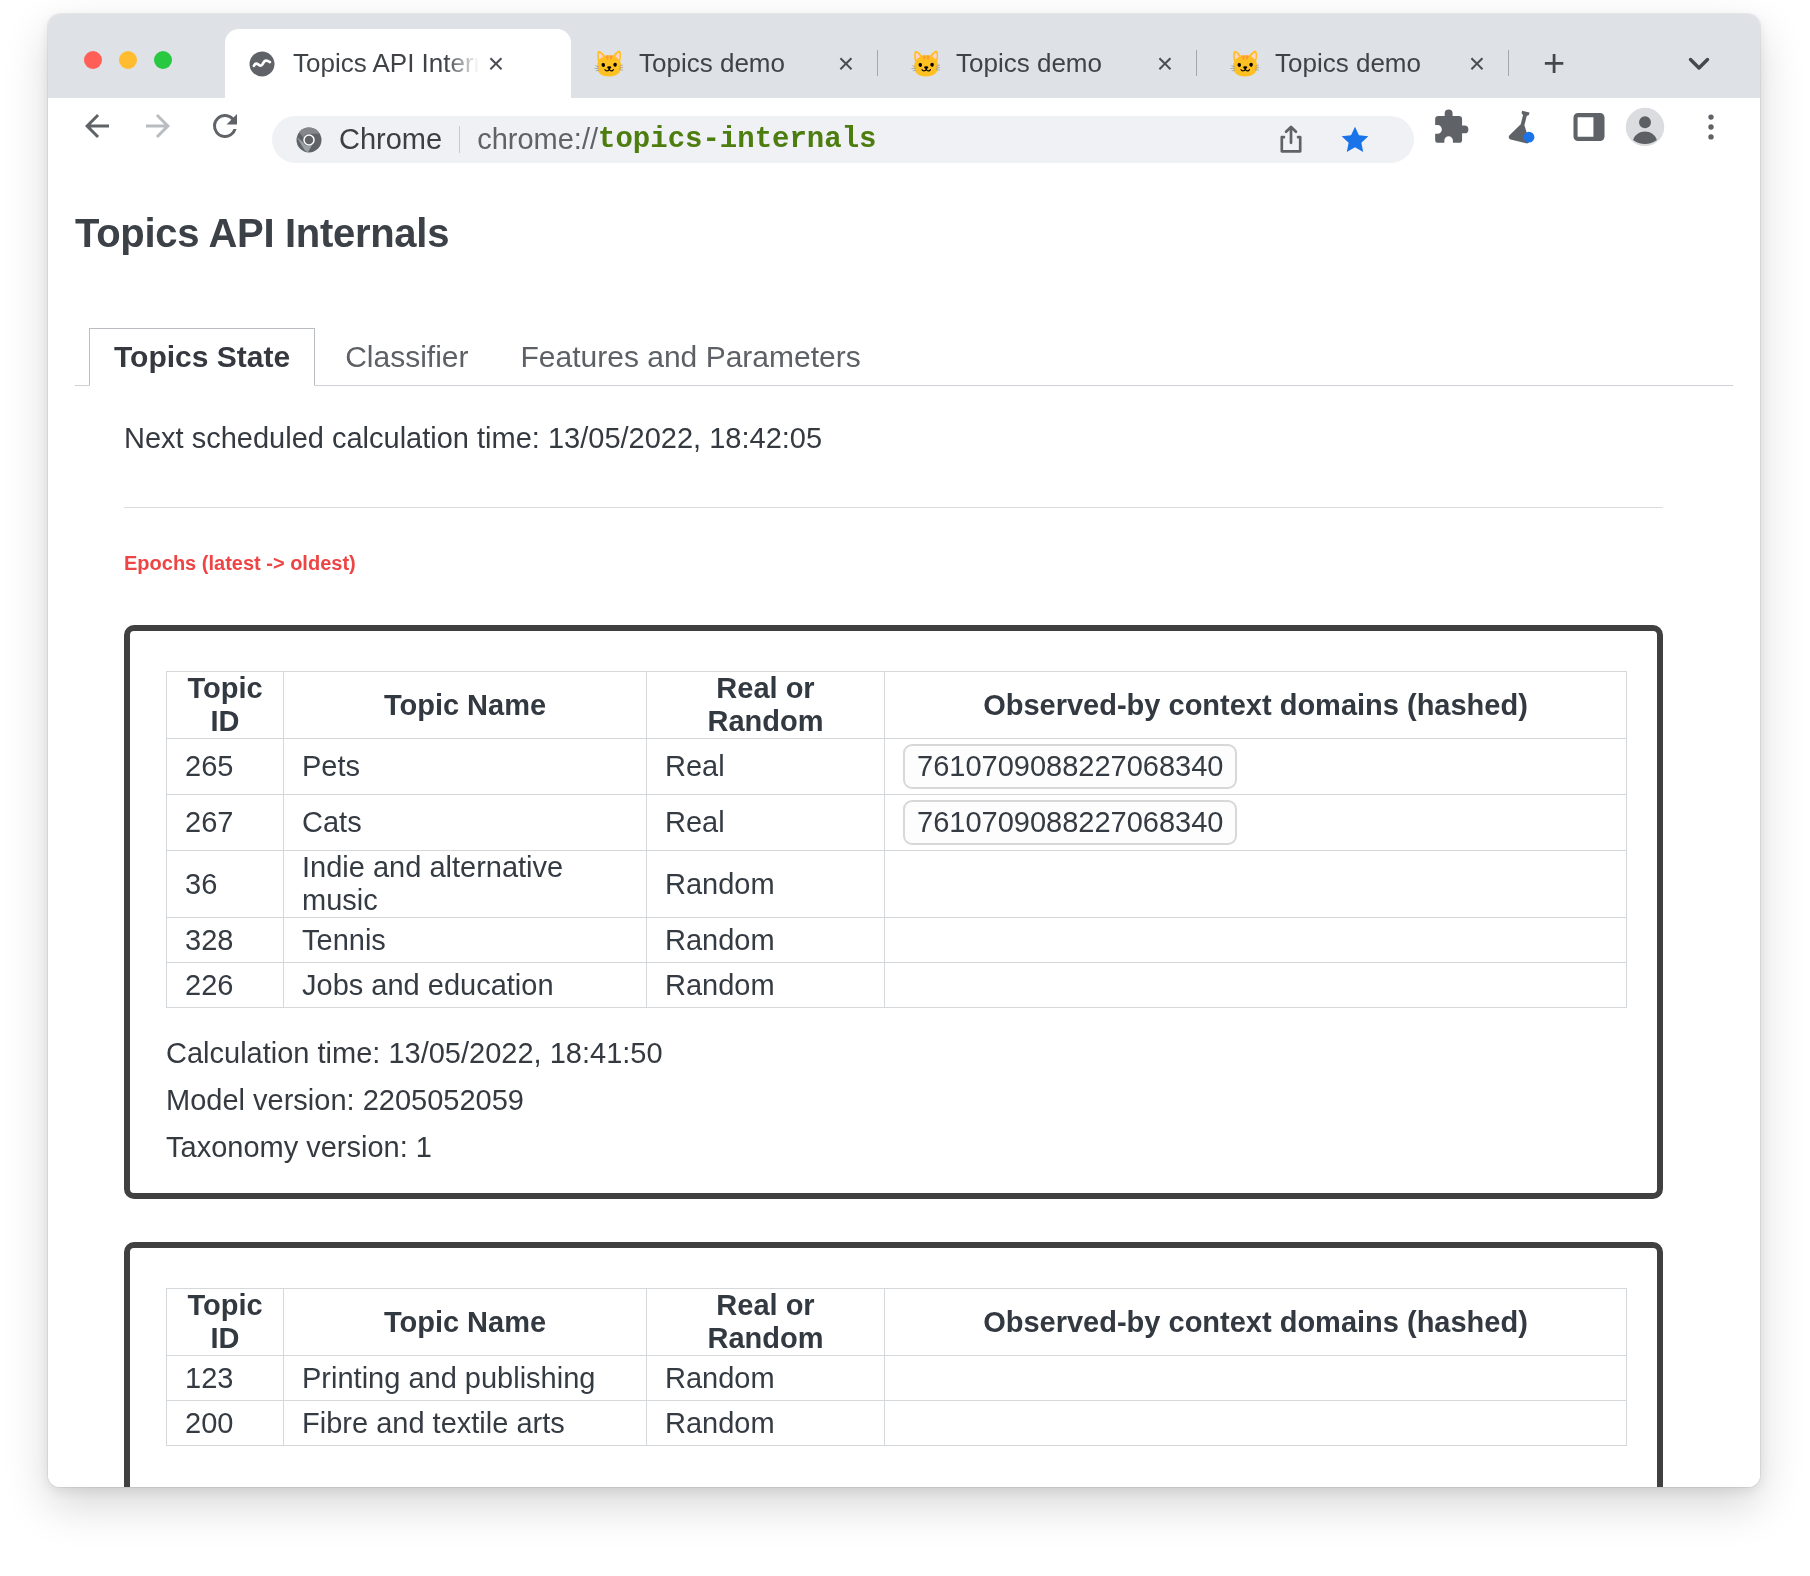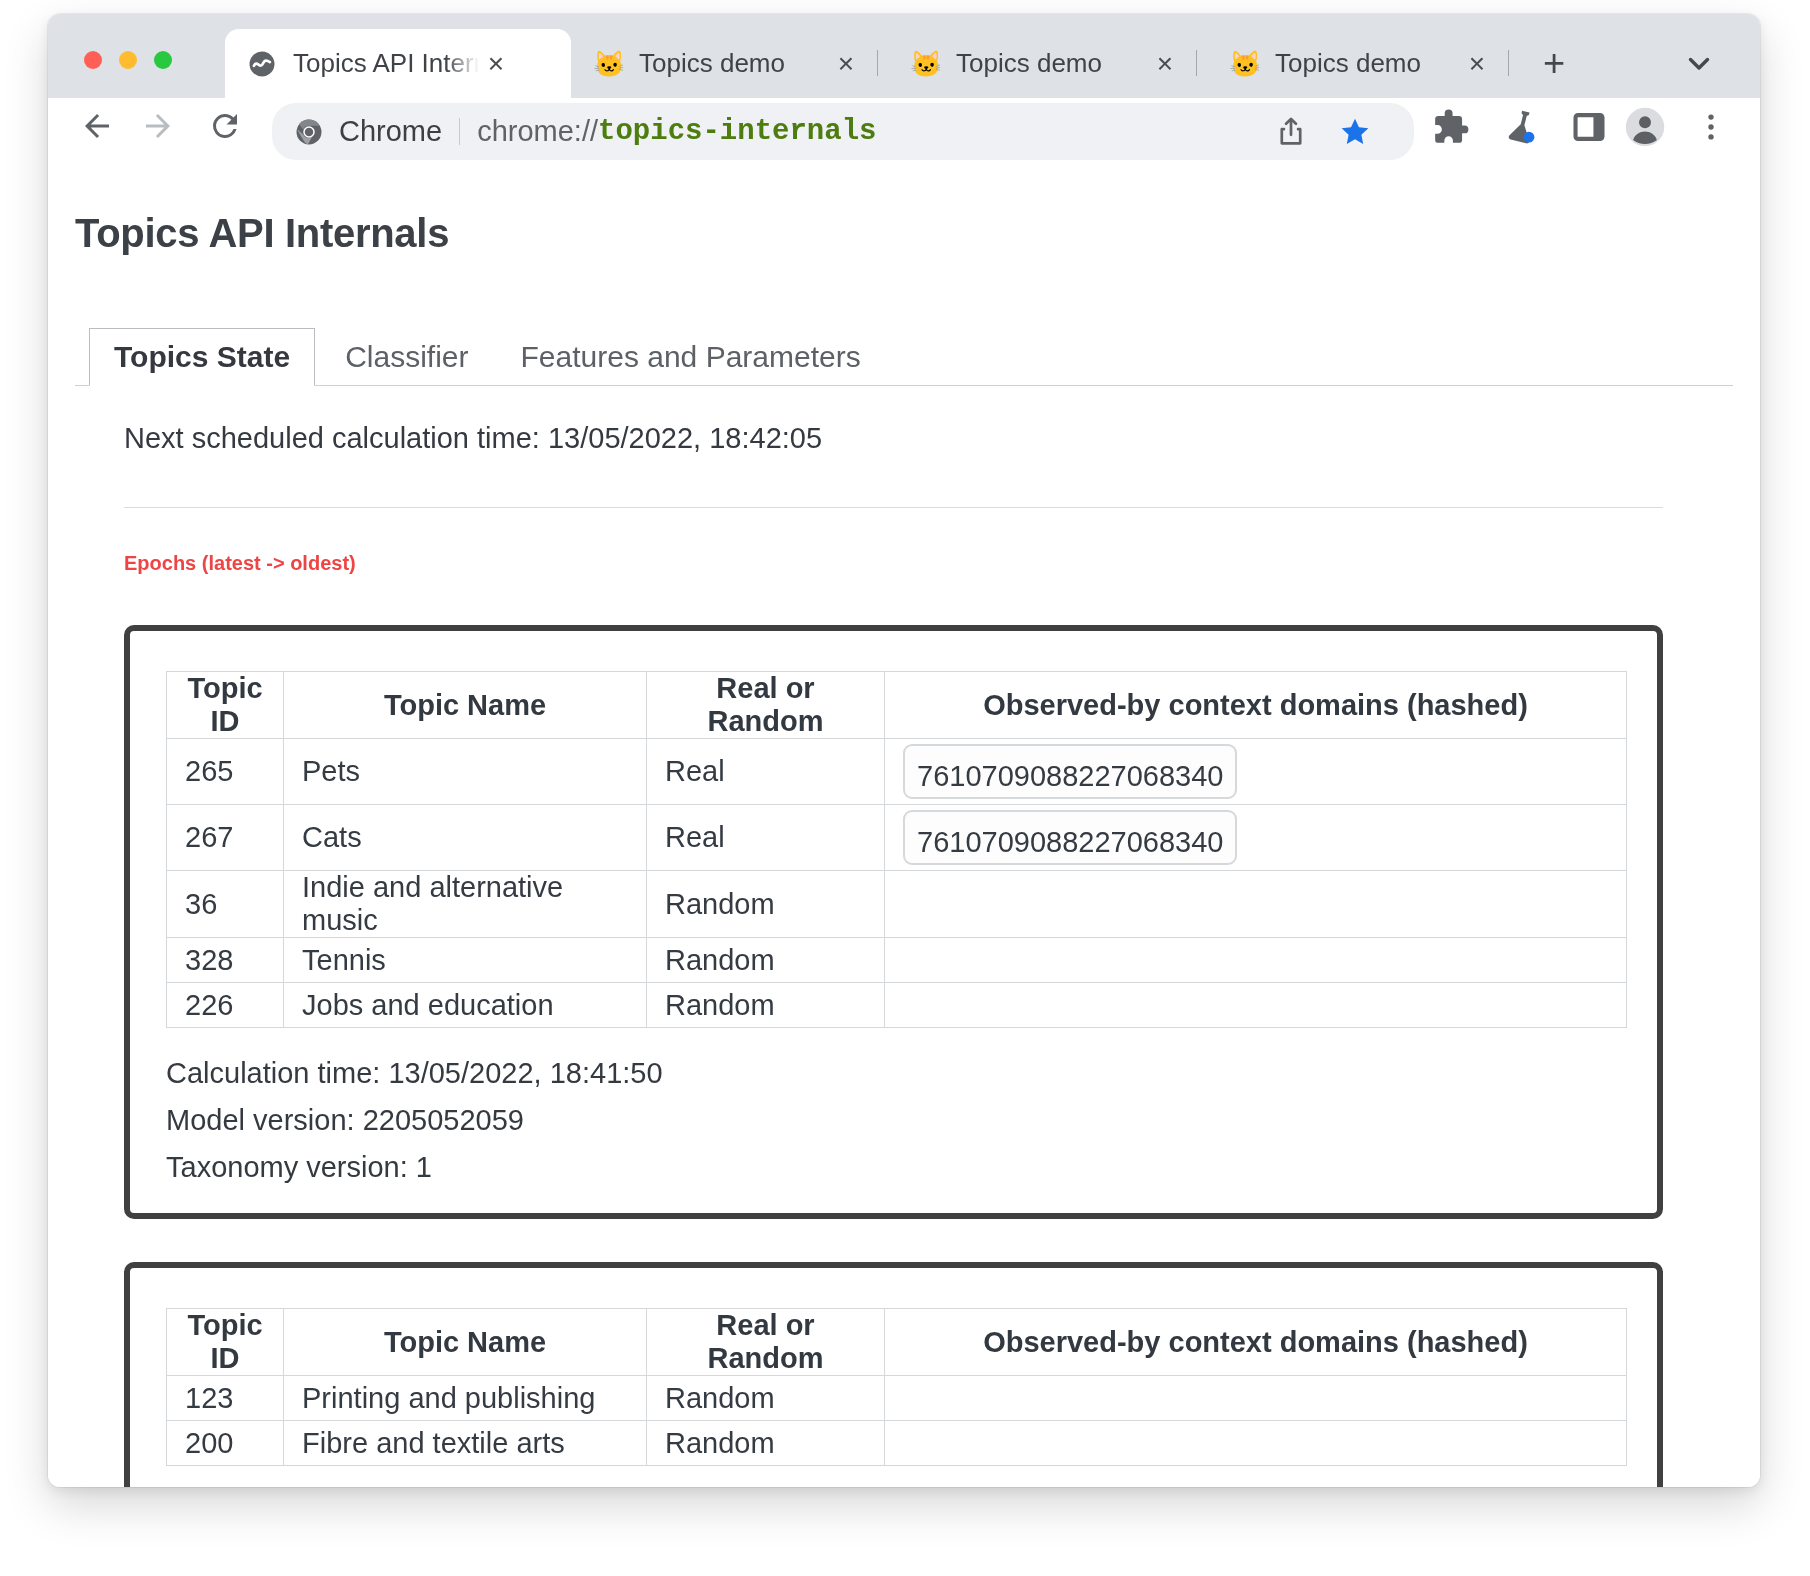--- a/index.html
+++ b/index.html
@@ -32,21 +32,21 @@
                 font-size:38px; font-weight:400; color:#45494e; line-height:38px; text-align:center; cursor:pointer; }
   .tabsearch-btn { position:absolute; left:1634px; bottom:17px; width:40px; height:36px; border:none; background:transparent; cursor:pointer; }
 
   
   .toolbar { position:relative; height:58px; background:#ffffff; }
   .nav-btn { position:absolute; top:8px; width:40px; height:40px; border:none; background:transparent; cursor:pointer; }
   .nav-back    { left:31px; }
   .nav-forward { left:92px; }
   .nav-reload  { left:159px; }
 
-  .omnibox { position:absolute; left:224px; top:5px; width:1142px; height:57px; background:#eff1f4; border-radius:24px;
+  .omnibox { position:absolute; left:224px; top:18px; width:1142px; height:47px; background:#eff1f4; border-radius:24px;
              display:flex; align-items:center; padding:0 34px 0 22px; cursor:text; }
   .omni-label { font-size:29px; color:#3c4043; margin-left:15px; }
   .omni-sep { width:1px; height:27px; background:#c6c9cd; margin:0 17px; }
   .omni-scheme { font-size:29px; color:#5f6368; }
   .omni-host { font-size:29px; font-weight:700; color:#4d7c0f;font-family:Liberation Mono, monospace; }
   .omni-spacer { flex:1; }
   .omni-btn { border:none; background:transparent; width:42px; height:42px; cursor:pointer; }
 
   .tool-btn { position:absolute; top:8px; width:42px; height:42px; border:none; background:transparent; cursor:pointer; }
   .tb-ext    { left:1384px; }
@@ -72,21 +72,21 @@
 
   .epoch-card { margin-top:50px; border:6px solid #404040; border-radius:10px; padding:40px 30px 22px 36px; background:#ffffff; }
   .epoch-card + .epoch-card { margin-top:43px; padding-bottom:120px; }
 
   table.topics-table { border-collapse:collapse; width:100%; table-layout:fixed; }
   .topics-table th, .topics-table td { border:1px solid #d5d8db; font-size:29px; padding:0 18px; height:45px; }
   .topics-table th { font-weight:700; text-align:center; color:#333941; height:54px; }
   .topics-table td { color:#353b43; text-align:left; }
   .col-id { width:117px; } .col-name { width:363px; } .col-kind { width:238px; }
 
-  .domain-chip { display:inline-block; border:2px solid #d6d8da; border-radius:9px; padding:14px 12px 4px;
+  .domain-chip { display:inline-block; border:2px solid #d6d8da; border-radius:9px; padding:4px 12px 4px;
                  font-size:29px; color:#353b43; background:#fdfdfe; margin:5px 0; font-family:"Liberation Sans",sans-serif; }
 
   .epoch-meta { margin-top:22px; }
   .epoch-meta div { font-size:29px; line-height:47px; color:#353a41; }
 
   svg { display:block; }
 </style>
 </head>
 <body>
 

